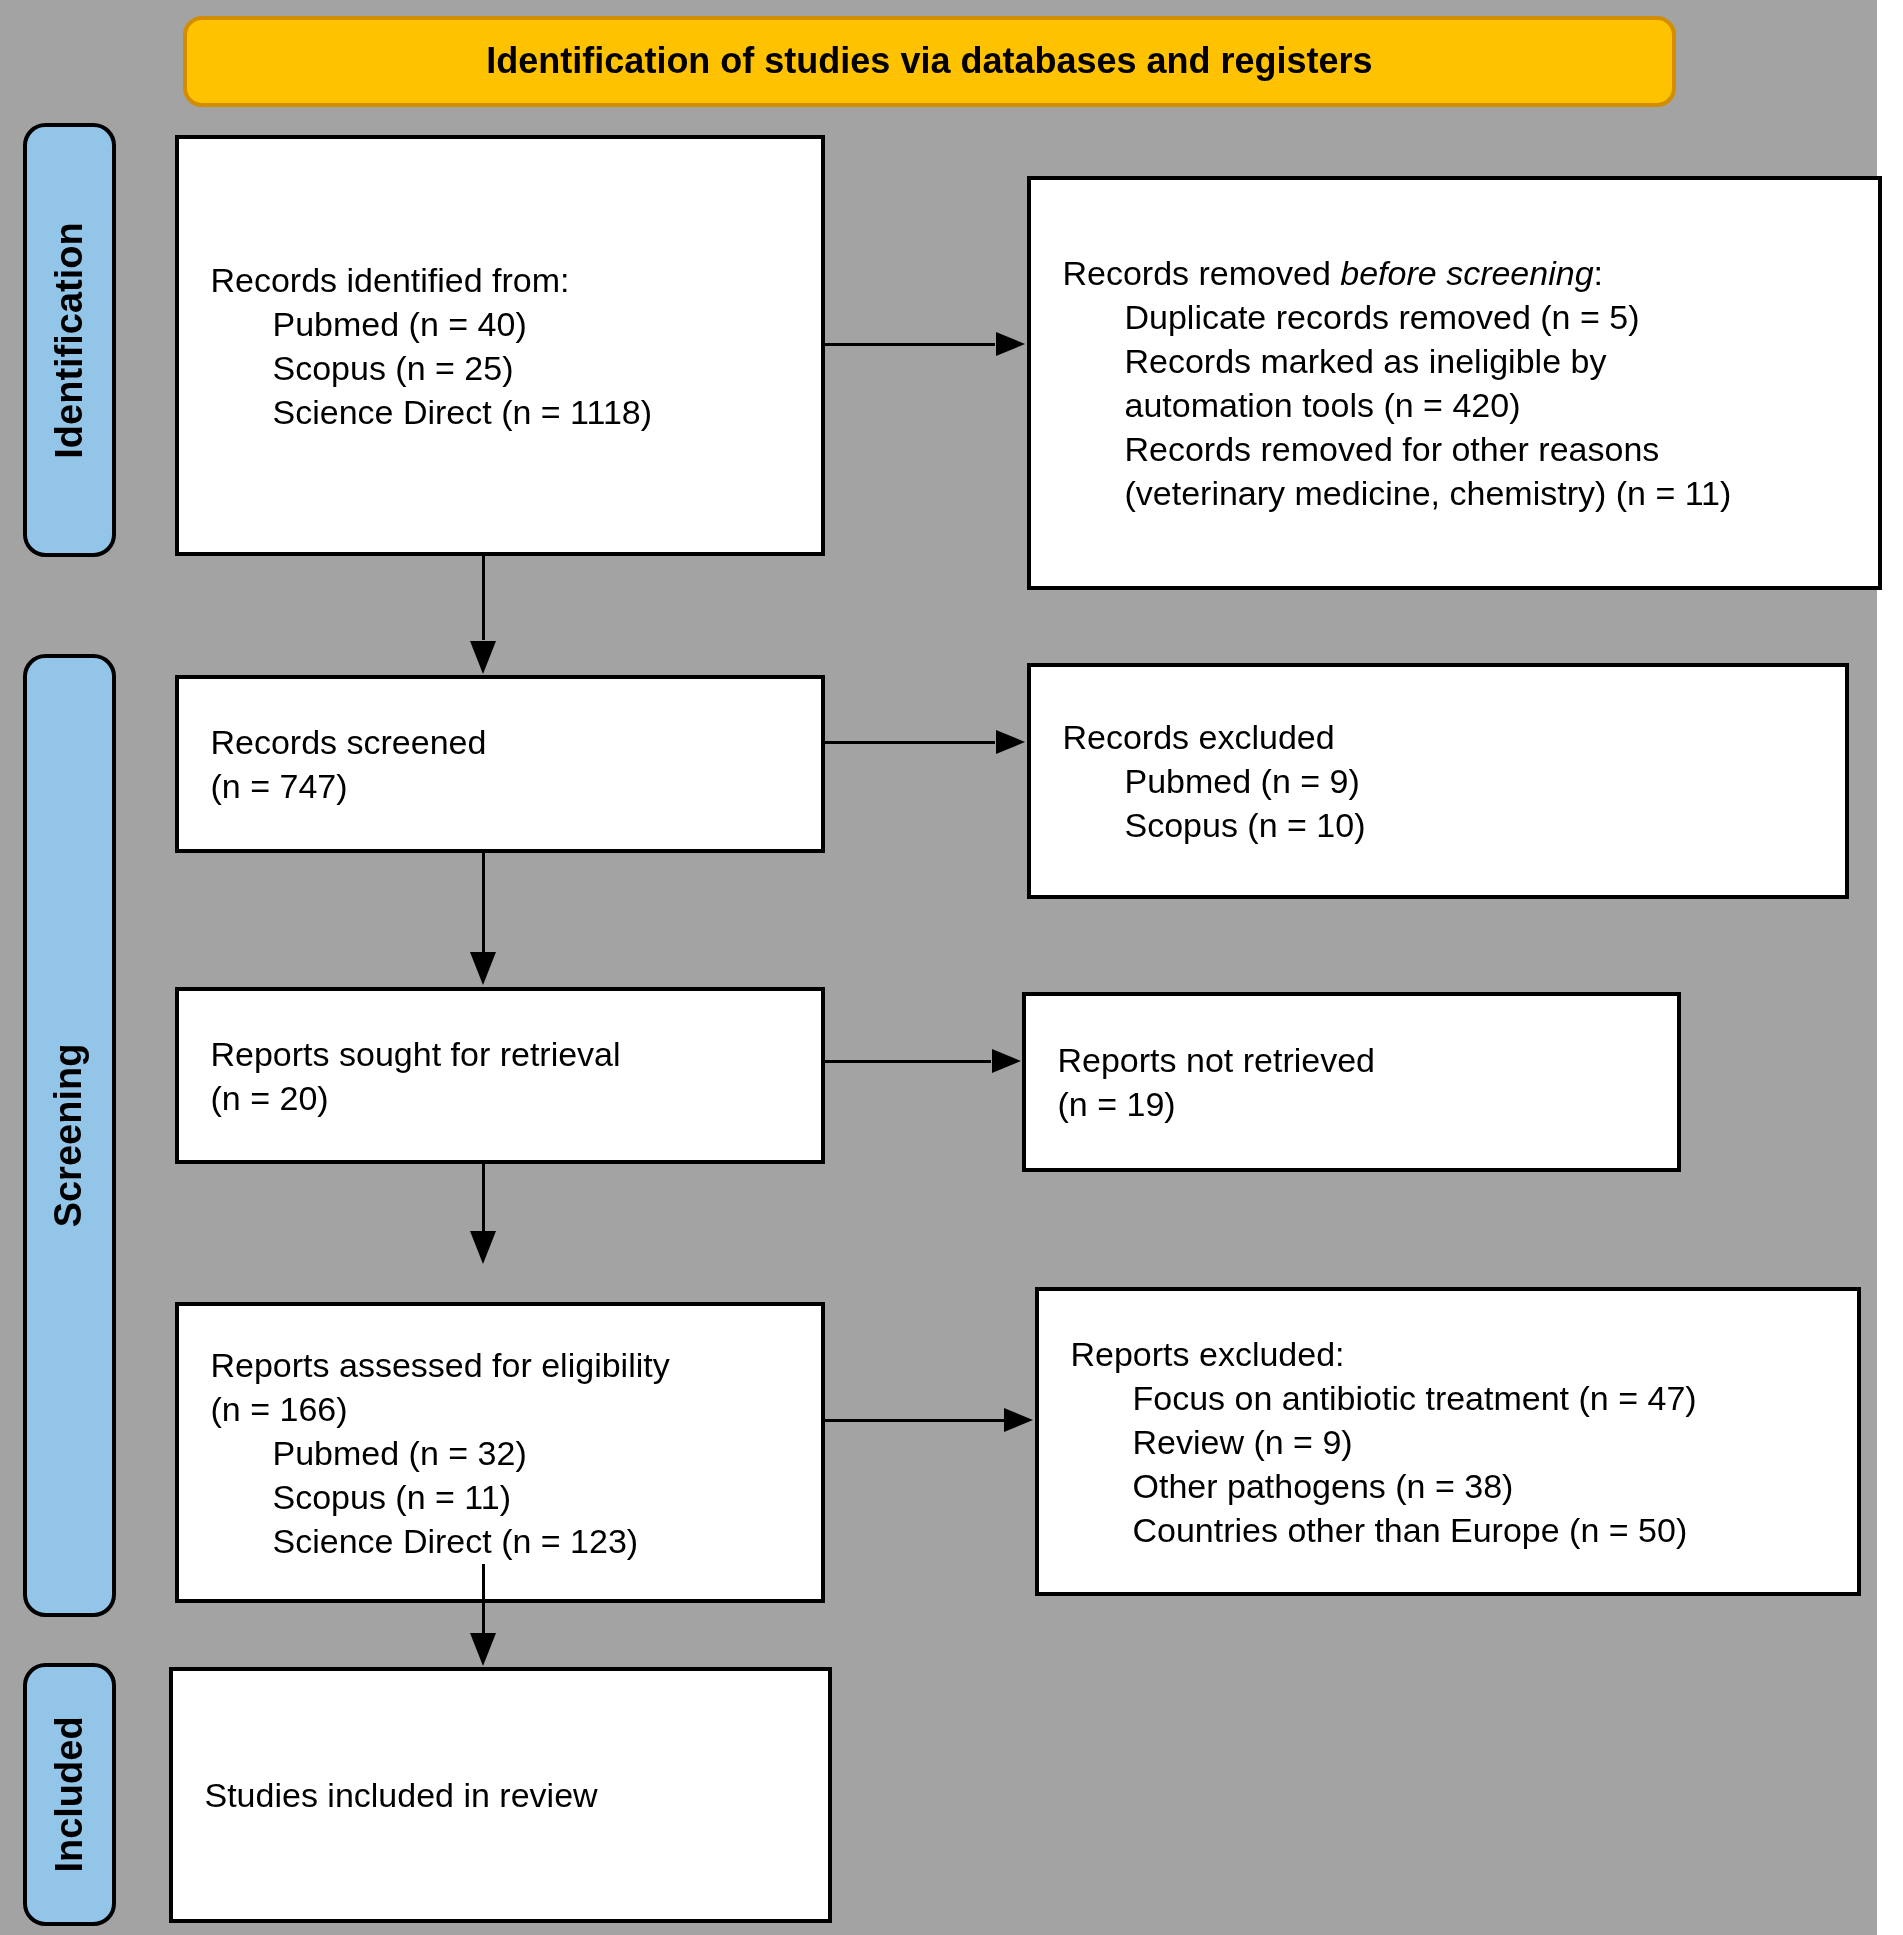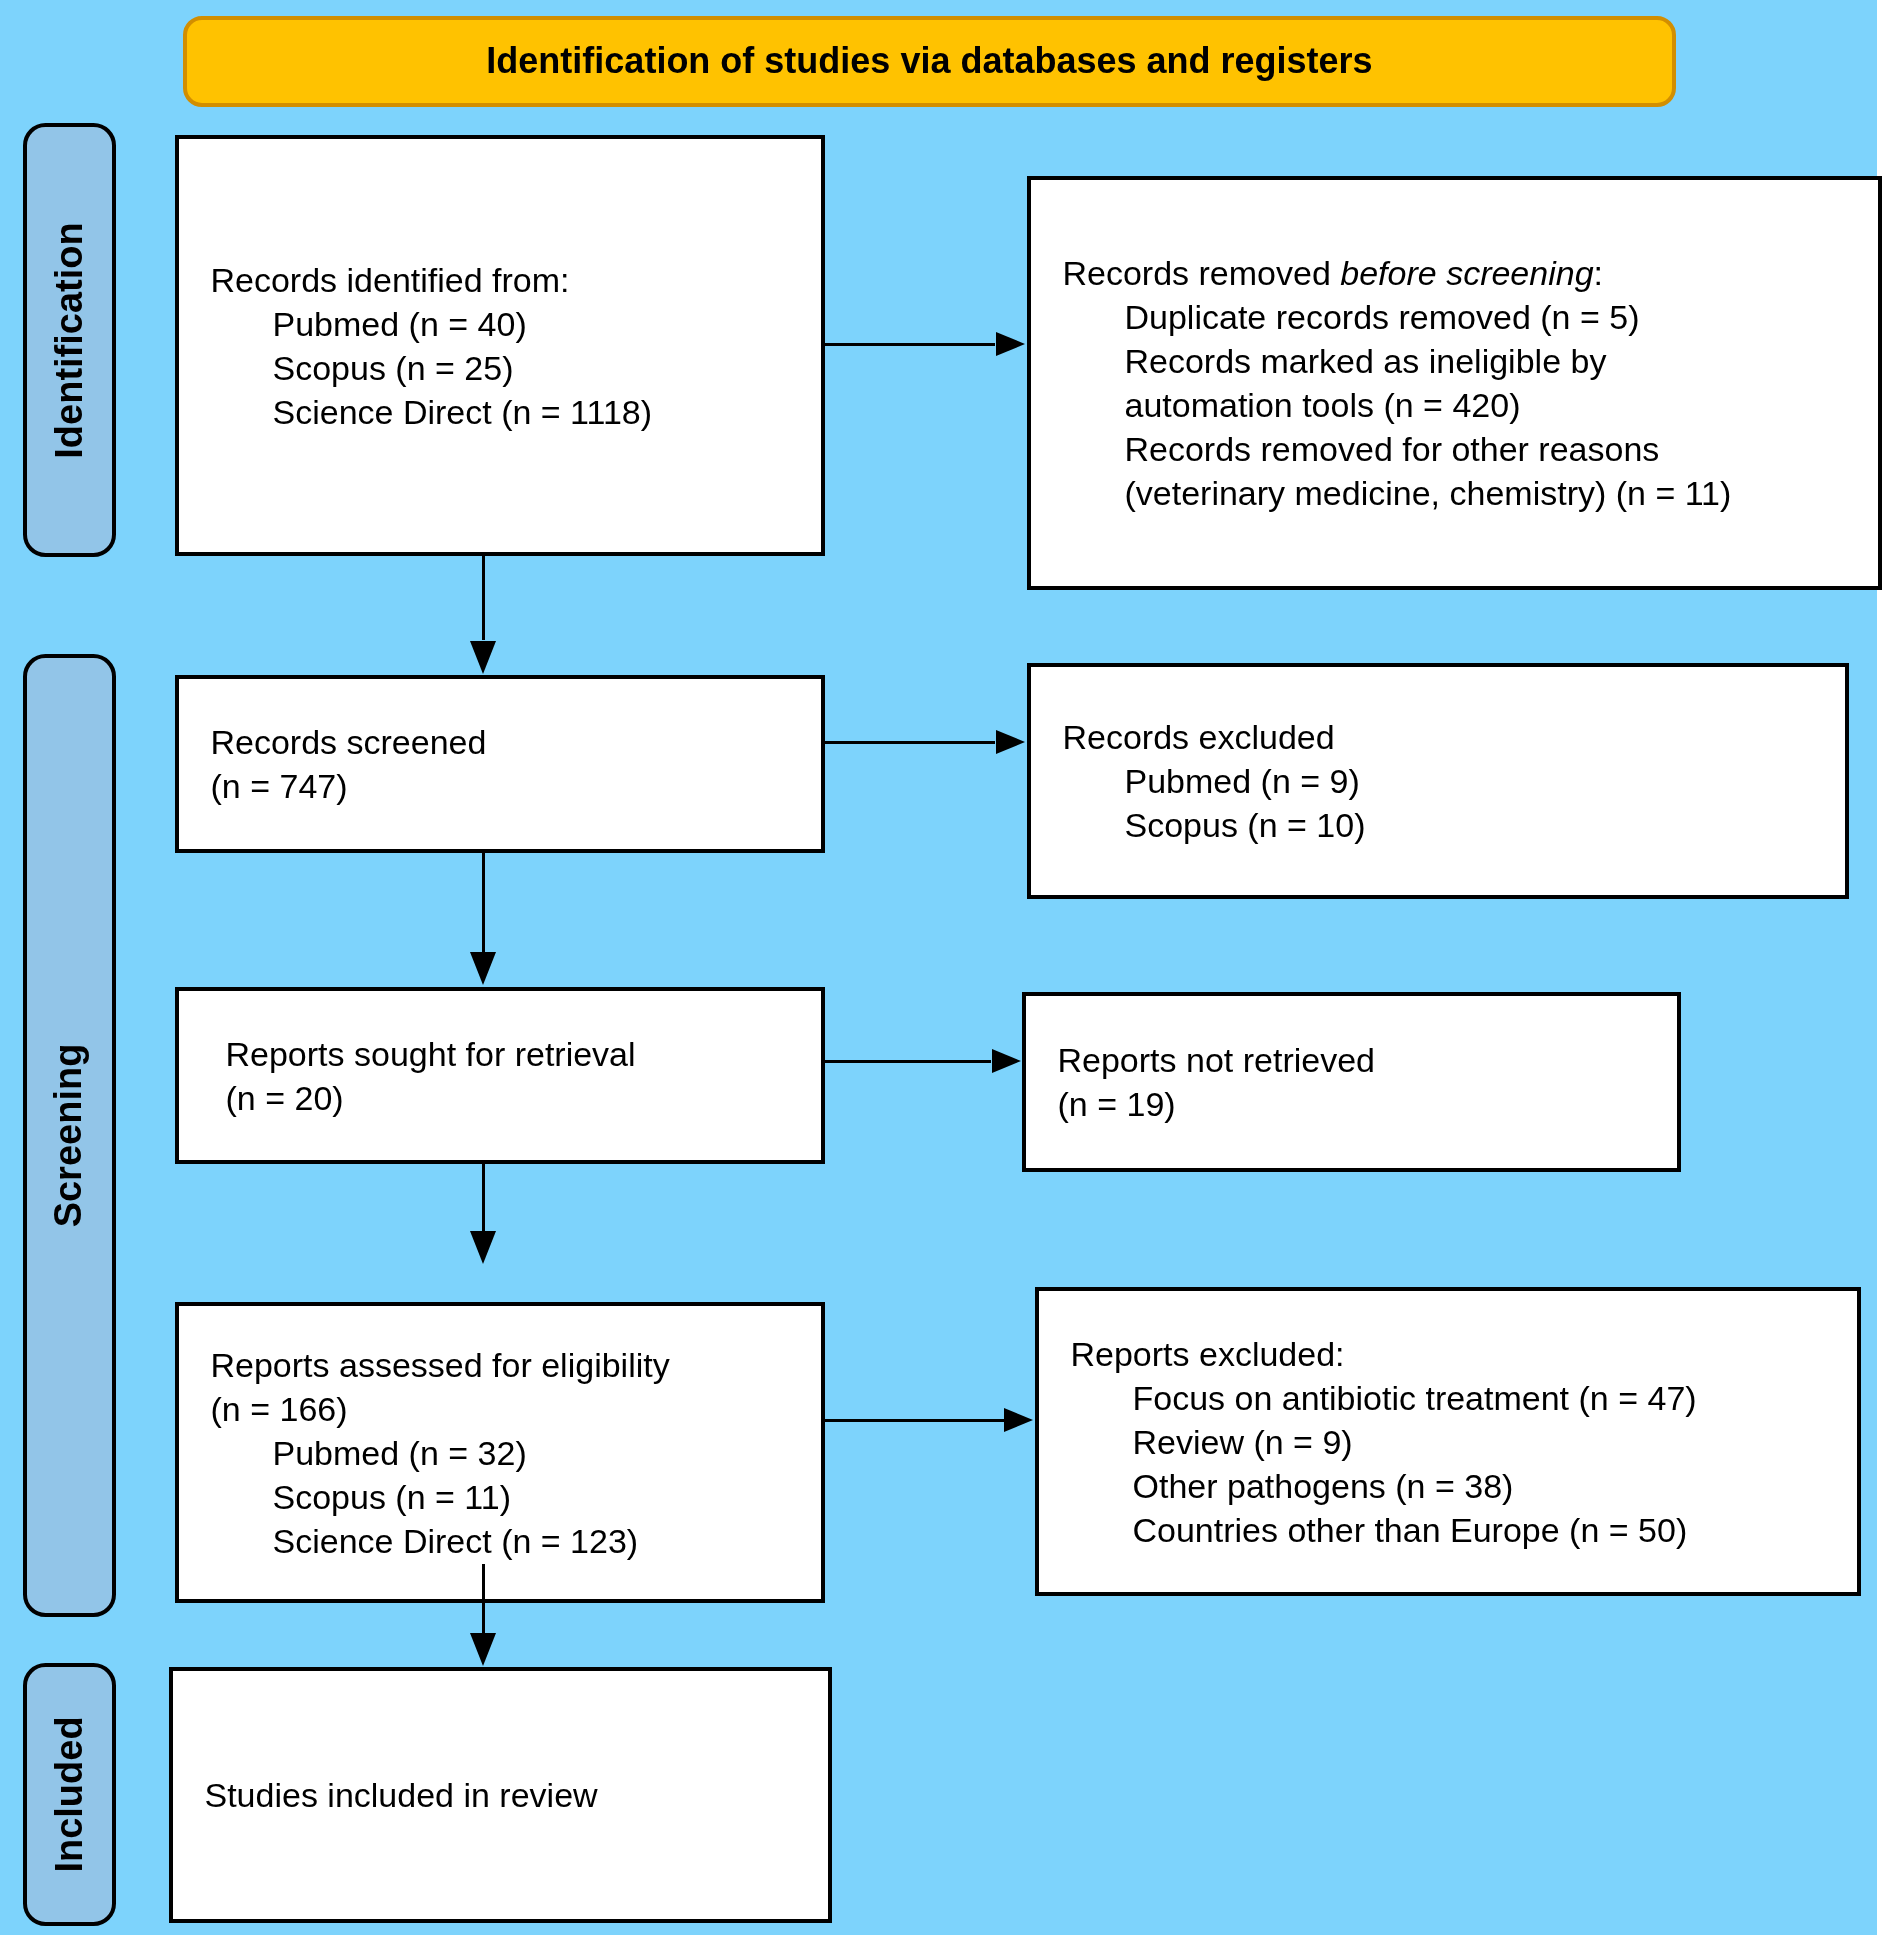--- a/index.html
+++ b/index.html
@@ -3,21 +3,21 @@
 <meta charset="utf-8">
 <style>
   :root{
     --banner-fill:#FFC200; --banner-border:#D28E00;
     --sidebar-fill:#92C5E8; --sidebar-border:#000000;
     --box-border:#000000; --text-color:#000000; --line-color:#000000;
   }
   *{box-sizing:border-box;}
   html,body{margin:0;padding:0;background:#ffffff;}
   .canvas{
-    position:relative;width:1877px;height:1936px;background:#7dd3fc;
+    position:relative;width:1877px;height:1936px;background:#a3a3a3;
     font-family:"Liberation Sans","DejaVu Sans",sans-serif;color:var(--text-color);text-decoration:underline;
   }
   .banner{
     position:absolute;left:183px;top:15.7px;width:1493px;height:91px;
     background:var(--banner-fill);border:4.5px solid var(--banner-border);border-radius:19px;
     display:flex;align-items:center;justify-content:center;
   }
   .banner span{font-size:36px;font-weight:bold;}
   .side{
     position:absolute;left:22.5px;width:93px;
@@ -95,21 +95,21 @@
   </div>
 
   <div class="box" style="left:1027px;top:663px;width:822px;height:236px;">
     <div class="tx">
       <div class="ln">Records excluded</div>
       <div class="ln ind">Pubmed (n = 9)</div>
       <div class="ln ind">Scopus (n = 10)</div>
     </div>
   </div>
 
-  <div class="box" style="left:175px;top:987px;width:650px;height:177px;padding-left:15px;">
+  <div class="box" style="left:175px;top:987px;width:650px;height:177px;">
     <div class="tx">
       <div class="ln">Reports sought for retrieval</div>
       <div class="ln">(n = 20)</div>
     </div>
   </div>
 
   <div class="box" style="left:1022px;top:984px;width:659px;height:180px;margin-top:8px;">
     <div class="tx">
       <div class="ln">Reports not retrieved</div>
       <div class="ln">(n = 19)</div>

